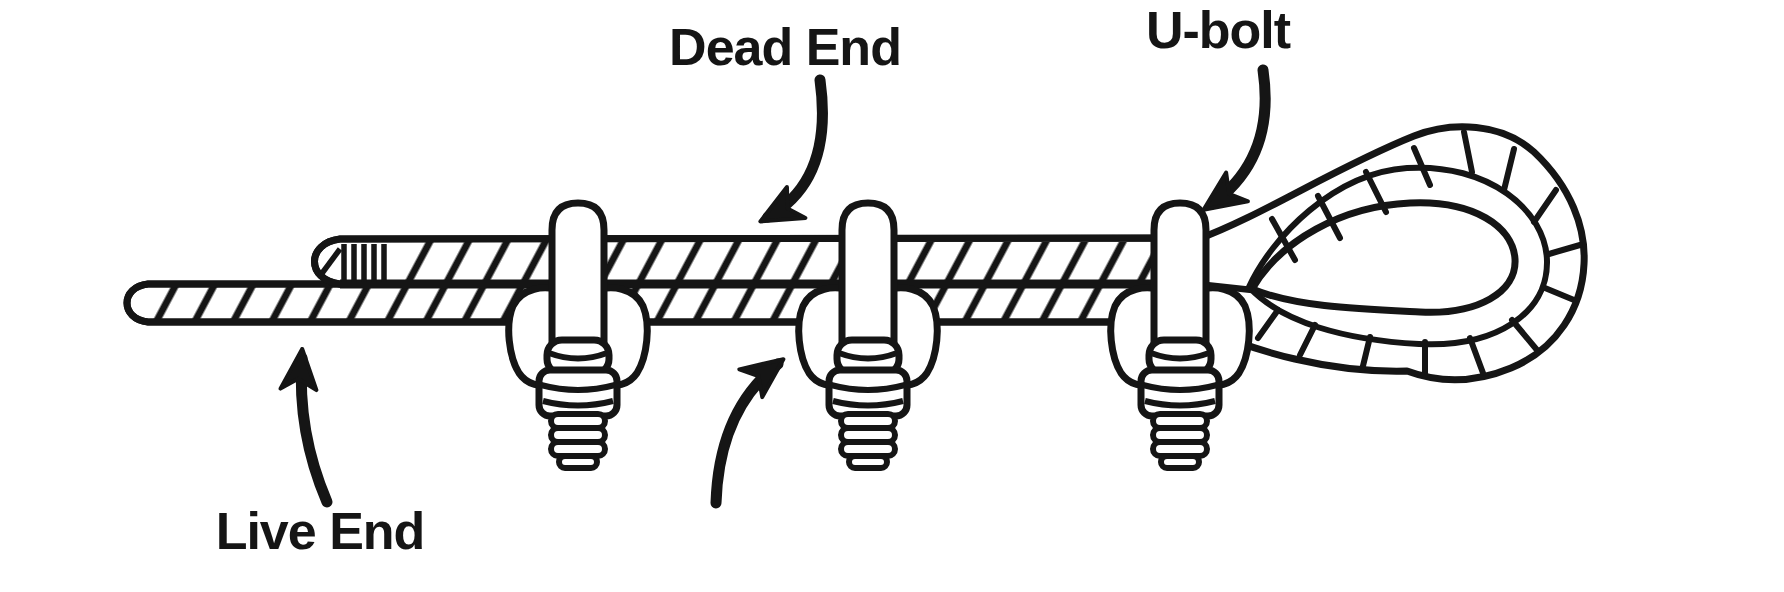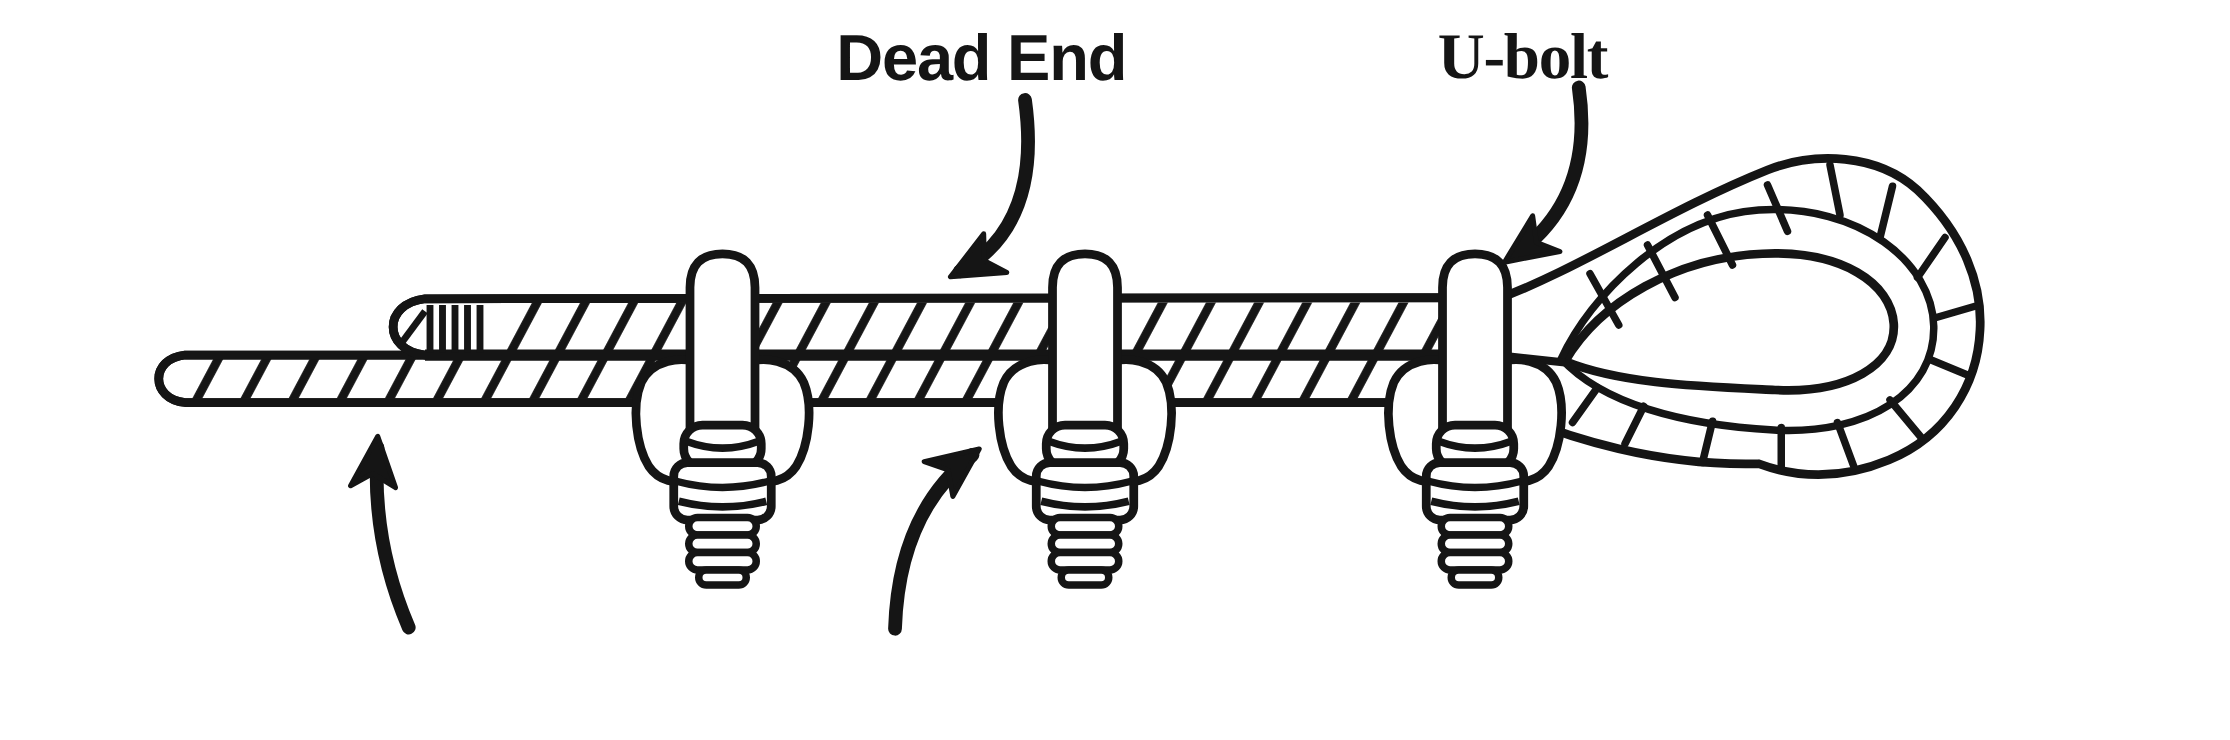--- a/index.html
+++ b/index.html
@@ -19,21 +19,21 @@
     position:absolute;
     transform:translate(-50%,-50%);
     color:var(--ink);
     font-weight:900;
     font-size:52px;
     letter-spacing:-1px;
     white-space:nowrap;
     user-select:none;
   }
   .lbl-dead-end{left:785px;top:47px;}
-  .lbl-u-bolt{left:1218px;top:46px;font-family:Liberation Serif, serif;}
+  .lbl-u-bolt{left:1218px;top:30px;}
   .lbl-live-end{left:320px;top:531px;}
   .lbl-saddle{left:764px;top:532px;}
 </style>
 </head>
 <body>
 
 <div class="stage">
 
   <svg width="1784" height="592" viewBox="0 0 1784 592" color="#151515">
     <defs>
@@ -155,13 +155,14 @@
       </g>
       <g>
         <path d="M 716,503 Q 719,410 778,364"></path>
         <use href="#ahead" transform="translate(781,361) rotate(-37.9)"></use>
       </g>
     </g>
   </svg>
 
   <div class="lbl lbl-dead-end">Dead End</div>
   <div class="lbl lbl-u-bolt">U-bolt</div>
+  <div class="lbl lbl-live-end">Live End</div>
 </div>
 
 </body></html>

